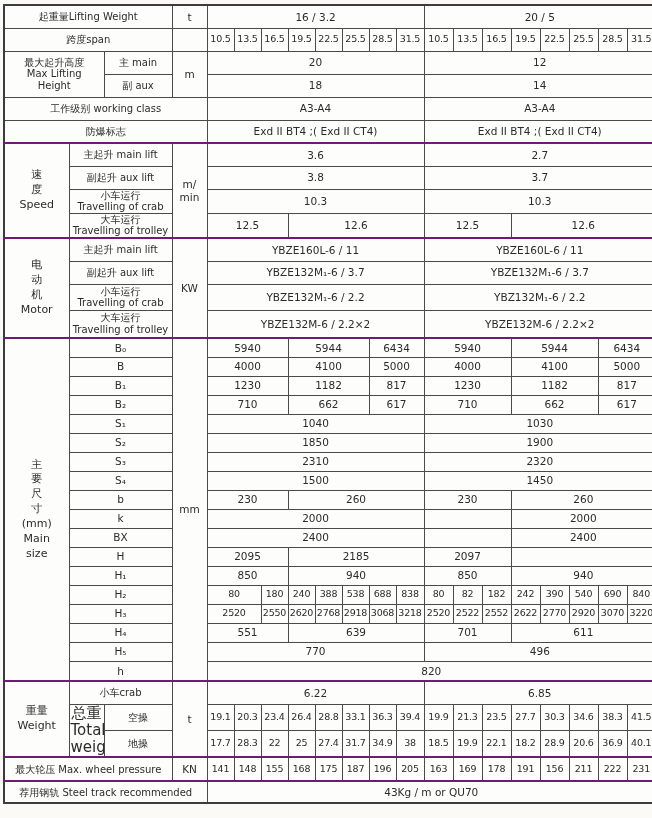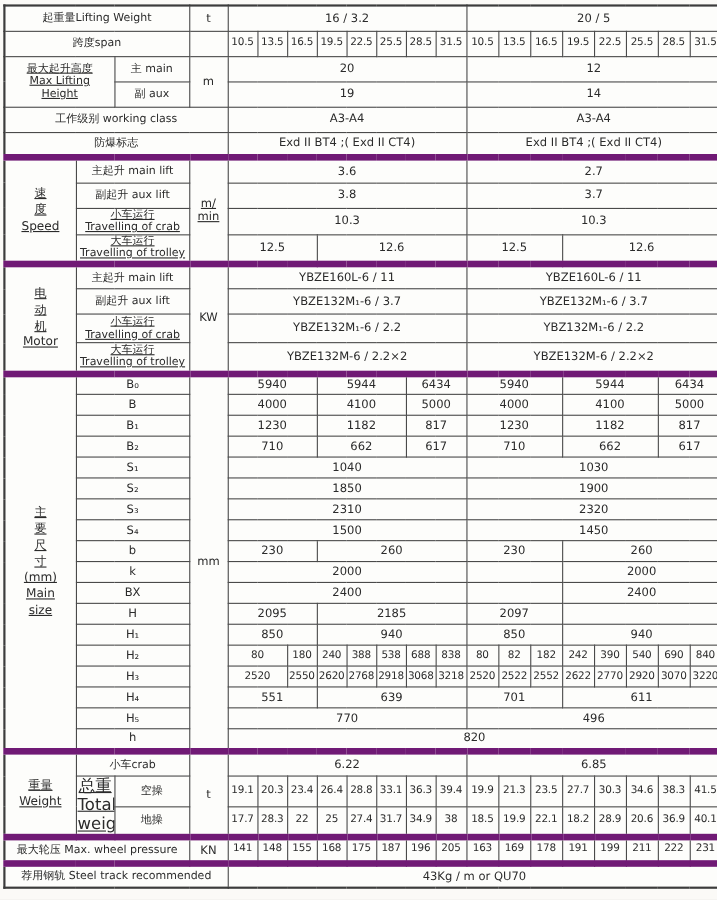--- a/index.html
+++ b/index.html
@@ -1,25 +1,25 @@
 <!DOCTYPE html>
 <html><head>
 <meta charset="utf-8">
 <style>
   html,body{margin:0;padding:0;background:#e9e7e2;}
   .page{width:652px;height:818px;background:#fbfaf7;box-sizing:border-box;padding:4px 3px;}
   table.spec{border-collapse:collapse;table-layout:fixed;width:646px;background:#fdfdfb;
     border:2px solid #3c3c3c;font-family:"DejaVu Sans","Liberation Sans",sans-serif;color:#2b2b2b;}
   td{border:1px solid #4a4a4a;text-align:center;vertical-align:middle;padding:0 1px;
      font-size:10.5px;line-height:1.15;overflow:hidden;}
-  .ml{white-space:pre-line;text-decoration:underline;}
+  .ml{white-space:pre-line;}
   .sm{font-size:9.5px;letter-spacing:-0.2px;}
   .lab{font-size:10px;}
   .vlab{font-size:11px;line-height:1.35;}
-  tr.sec td{border-top:6px solid #701a75;}
+  tr.sec td{border-top:2px solid #701a75;}
   tr.h19{height:19px} tr.h20{height:20px} tr.h22{height:22px} tr.h23{height:23px}
   tr.h24{height:24px} tr.h25{height:25px} tr.h26{height:26px} tr.h28{height:28px}
 </style>
 </head>
 <body>
 
 <div class="page">
 <table class="spec">
 <colgroup>
   <col style="width:65px">
@@ -77,21 +77,21 @@
   <td colspan="2" rowspan="2" class="ml lab">最大起升高度
 Max Lifting
 Height</td>
   <td class="lab">主 main</td>
   <td rowspan="2">m</td>
   <td colspan="8">20</td>
   <td colspan="8">12</td>
 </tr>
 <tr class="h23">
   <td class="lab">副 aux</td>
-  <td colspan="8">19</td>
+  <td colspan="8">18</td>
   <td colspan="8">14</td>
 </tr>
 
 <tr class="h23">
   <td colspan="4" class="lab">工作级别 working class</td>
   <td colspan="8">A3-A4</td>
   <td colspan="8">A3-A4</td>
 </tr>
 <tr class="h23">
   <td colspan="4" class="lab">防爆标志</td>
@@ -365,21 +365,21 @@
   <td class="sm">155</td>
   <td class="sm">168</td>
   <td class="sm">175</td>
   <td class="sm">187</td>
   <td class="sm">196</td>
   <td class="sm">205</td>
   <td class="sm">163</td>
   <td class="sm">169</td>
   <td class="sm">178</td>
   <td class="sm">191</td>
-  <td class="sm">199</td>
+  <td class="sm">156</td>
   <td class="sm">211</td>
   <td class="sm">222</td>
   <td class="sm">231</td>
 </tr>
 
 <tr class="h22 sec">
   <td colspan="4" class="lab">荐用钢轨 Steel track recommended</td>
   <td colspan="16">43Kg / m or QU70</td>
 </tr>
 

